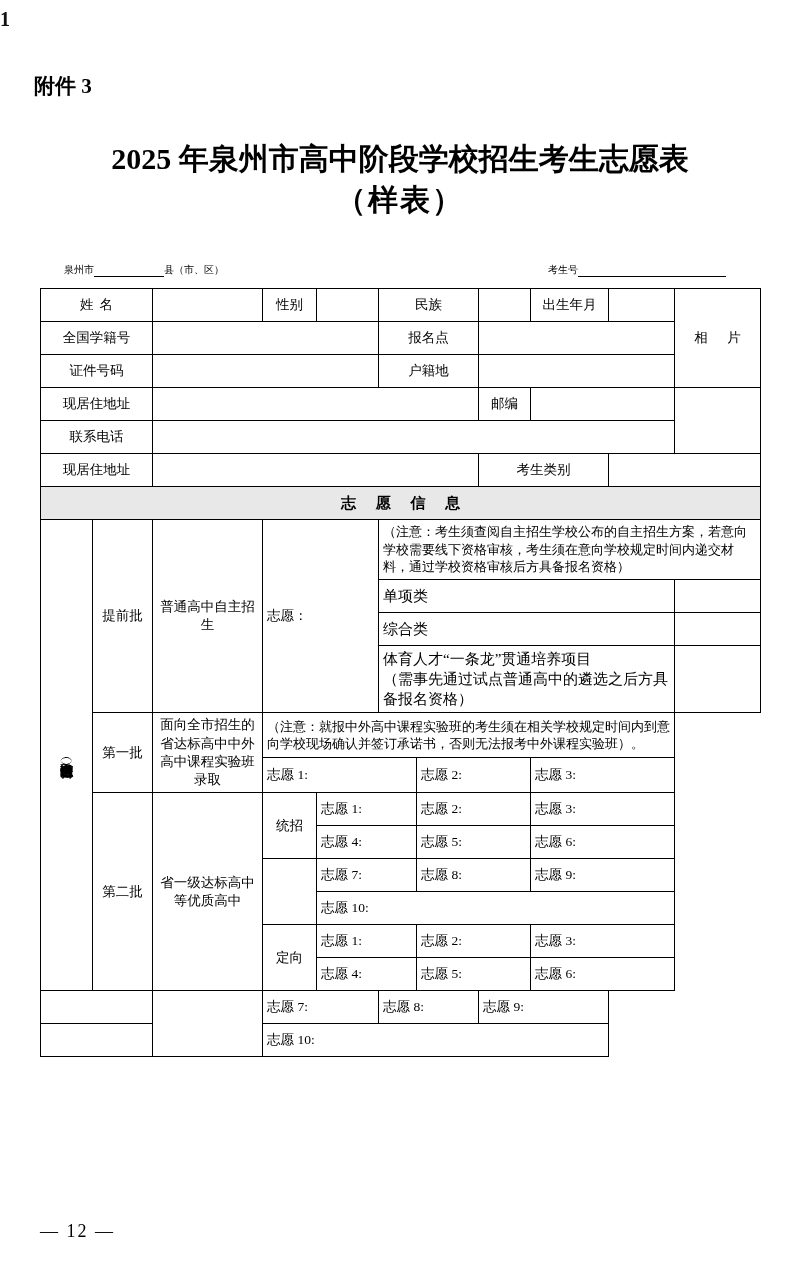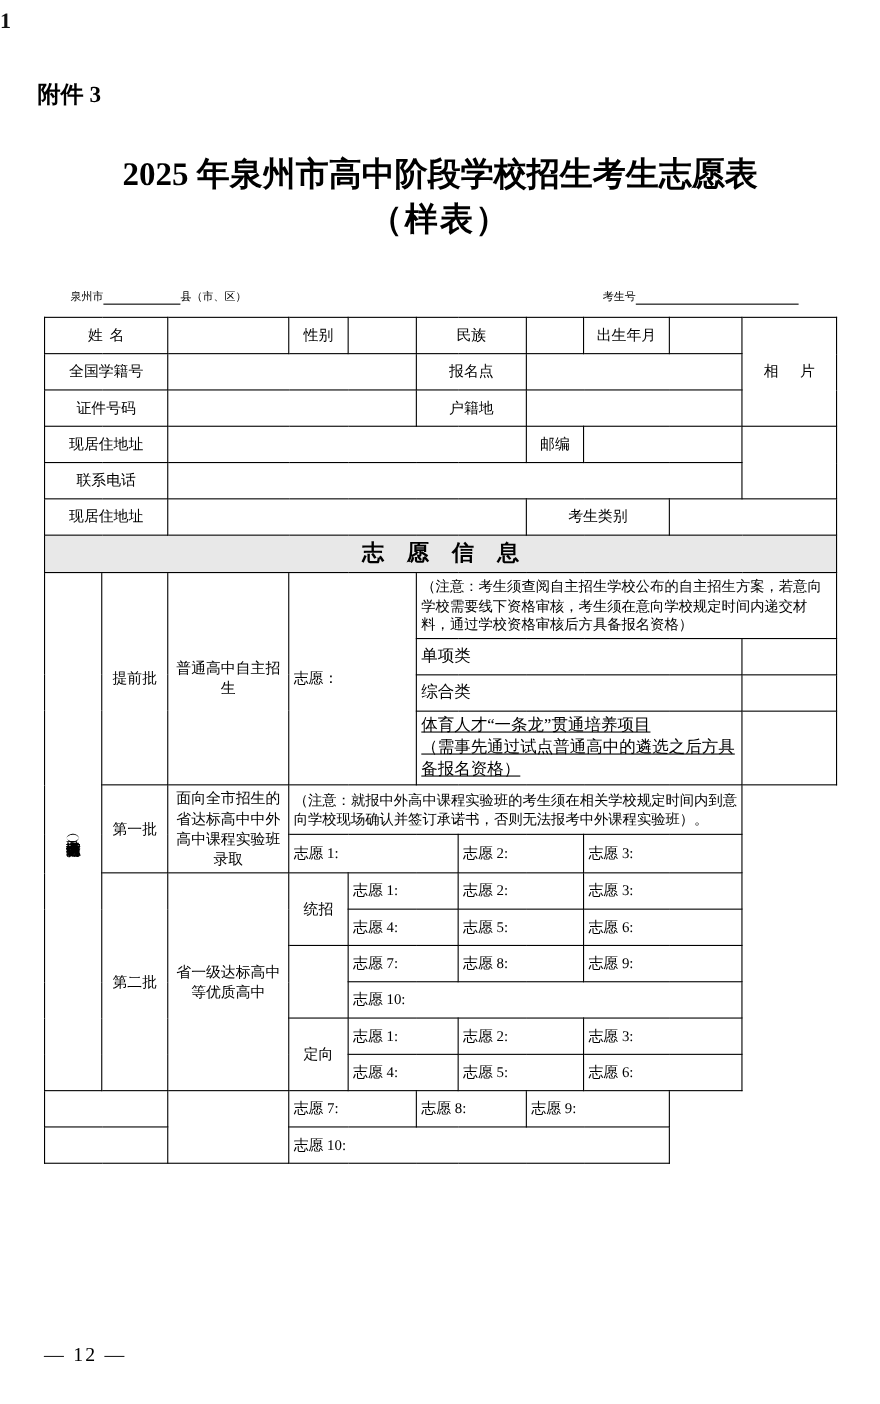--- a/index.html
+++ b/index.html
@@ -116,21 +116,21 @@
     text-indent: 8px;
     vertical-align: middle;
   }
   td.section-head {
     background: #e8e8e8;
     text-align: center;
     font-weight: bold;
     letter-spacing: 8px;
     text-indent: 8px;
     height: 30px;
-    font-size: 20px;
+    font-size: 15px;
   }
   td.vert {
     text-align: center;
     vertical-align: middle;
     padding: 2px;
     line-height: 1.25;
   }
   td.note {
     font-size: 13px;
     line-height: 1.5;
@@ -266,21 +266,21 @@
       </tr>
       <tr>
         <td class="cat" colspan="5">单项类</td>
         <td></td>
       </tr>
       <tr>
         <td class="cat" colspan="5">综合类</td>
         <td></td>
       </tr>
       <tr>
-        <td class="cat tall" colspan="5" style="white-space:pre-line;text-decoration:underline;">体育人才“一条龙”贯通培养项目
+        <td class="cat tall" colspan="5" style="white-space:pre-line;">体育人才“一条龙”贯通培养项目
 （需事先通过试点普通高中的遴选之后方具备报名资格）</td>
         <td></td>
       </tr>
 
       <tr>
         <td class="vert" rowspan="2">第一批</td>
         <td class="vert" rowspan="2">面向全市招生的省达标高中中外高中课程实验班录取</td>
         <td class="note" colspan="7">（注意：就报中外高中课程实验班的考生须在相关学校规定时间内到意向学校现场确认并签订承诺书，否则无法报考中外课程实验班）。</td>
       </tr>
       <tr>

